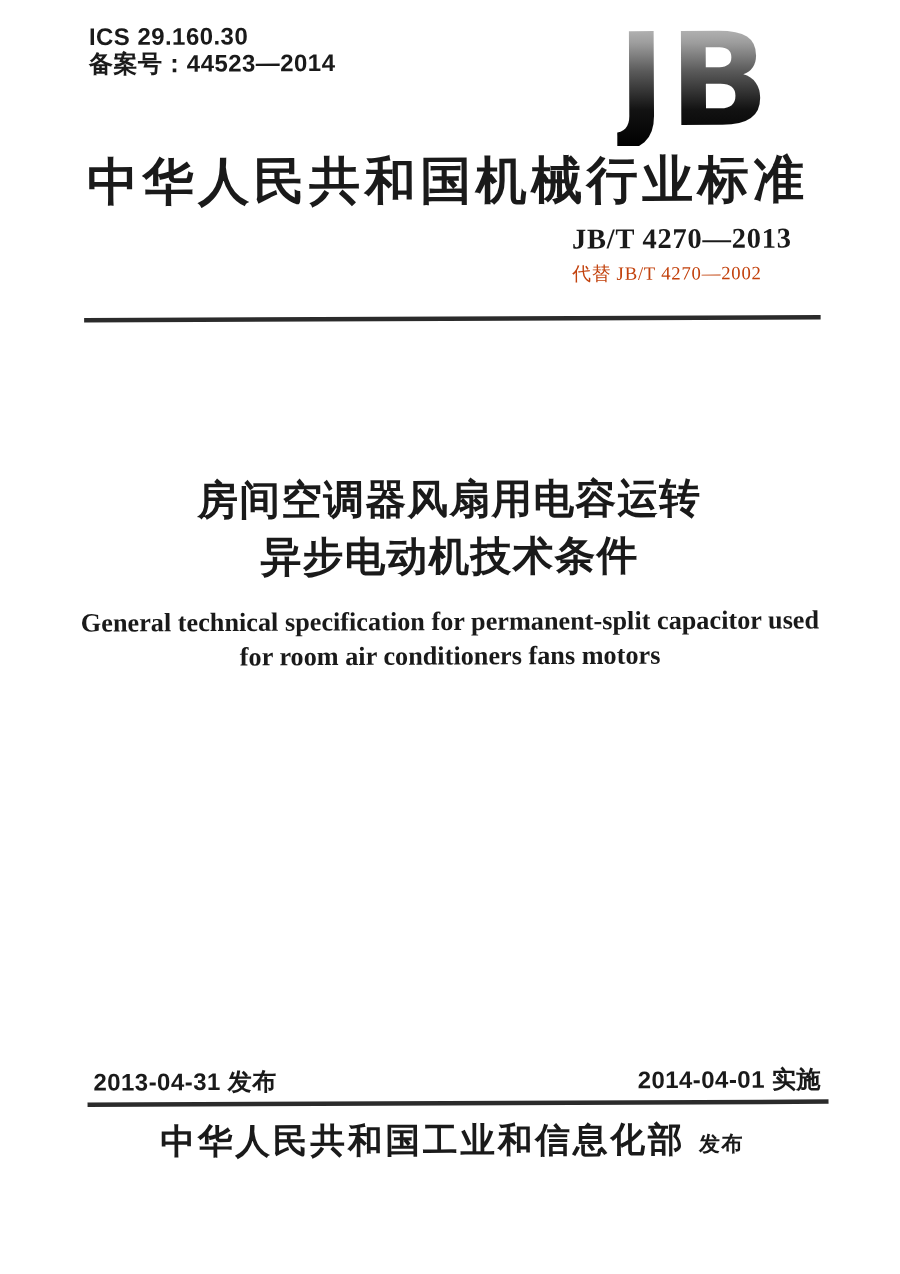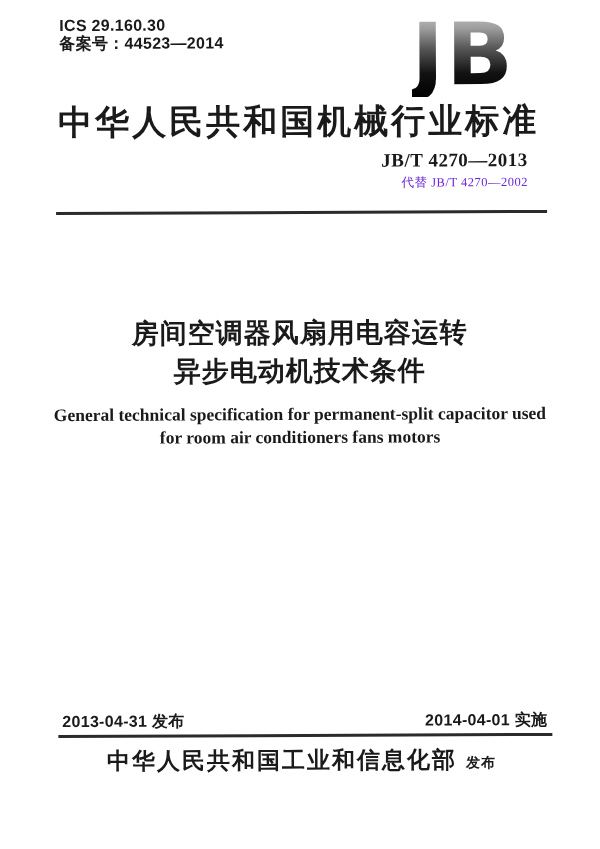--- a/index.html
+++ b/index.html
@@ -35,25 +35,25 @@
   
   .std-heading {
     position:absolute; left:50px; top:99px; width:500px;
     text-align:center; white-space:nowrap;
     font-size:34px; font-weight:600; line-height:44px;
     letter-spacing:3px;
   }
 
   
   .std-no {
-    position:absolute; right:71px; top:150px; text-align:right;
+    position:absolute; right:71px; top:150px; text-align:left;
     font-family:"Liberation Serif", serif;
   }
   .std-no .number { font-size:19px; font-weight:bold; letter-spacing:0.5px; white-space:nowrap; }
-  .std-no .replaces { font-size:12.5px; margin-top:3px; letter-spacing:0.5px; color:#6d28d9; white-space:nowrap; }
+  .std-no .replaces { font-size:12.5px; margin-top:3px; letter-spacing:0.5px; color:#c2410c; white-space:nowrap; }
 
   .rule { position:absolute; background:var(--rule, #2b2b2b); }
   .top-rule { left:57px; top:211px; width:491px; height:3px; }
   .bottom-rule { left:57px; top:734px; width:494px; height:3px; }
 
   
   .title-cn {
     position:absolute; left:0; top:314px; width:600px;
     text-align:center; font-size:27px; font-weight:bold;
     line-height:38px; letter-spacing:1px; white-space:nowrap;

